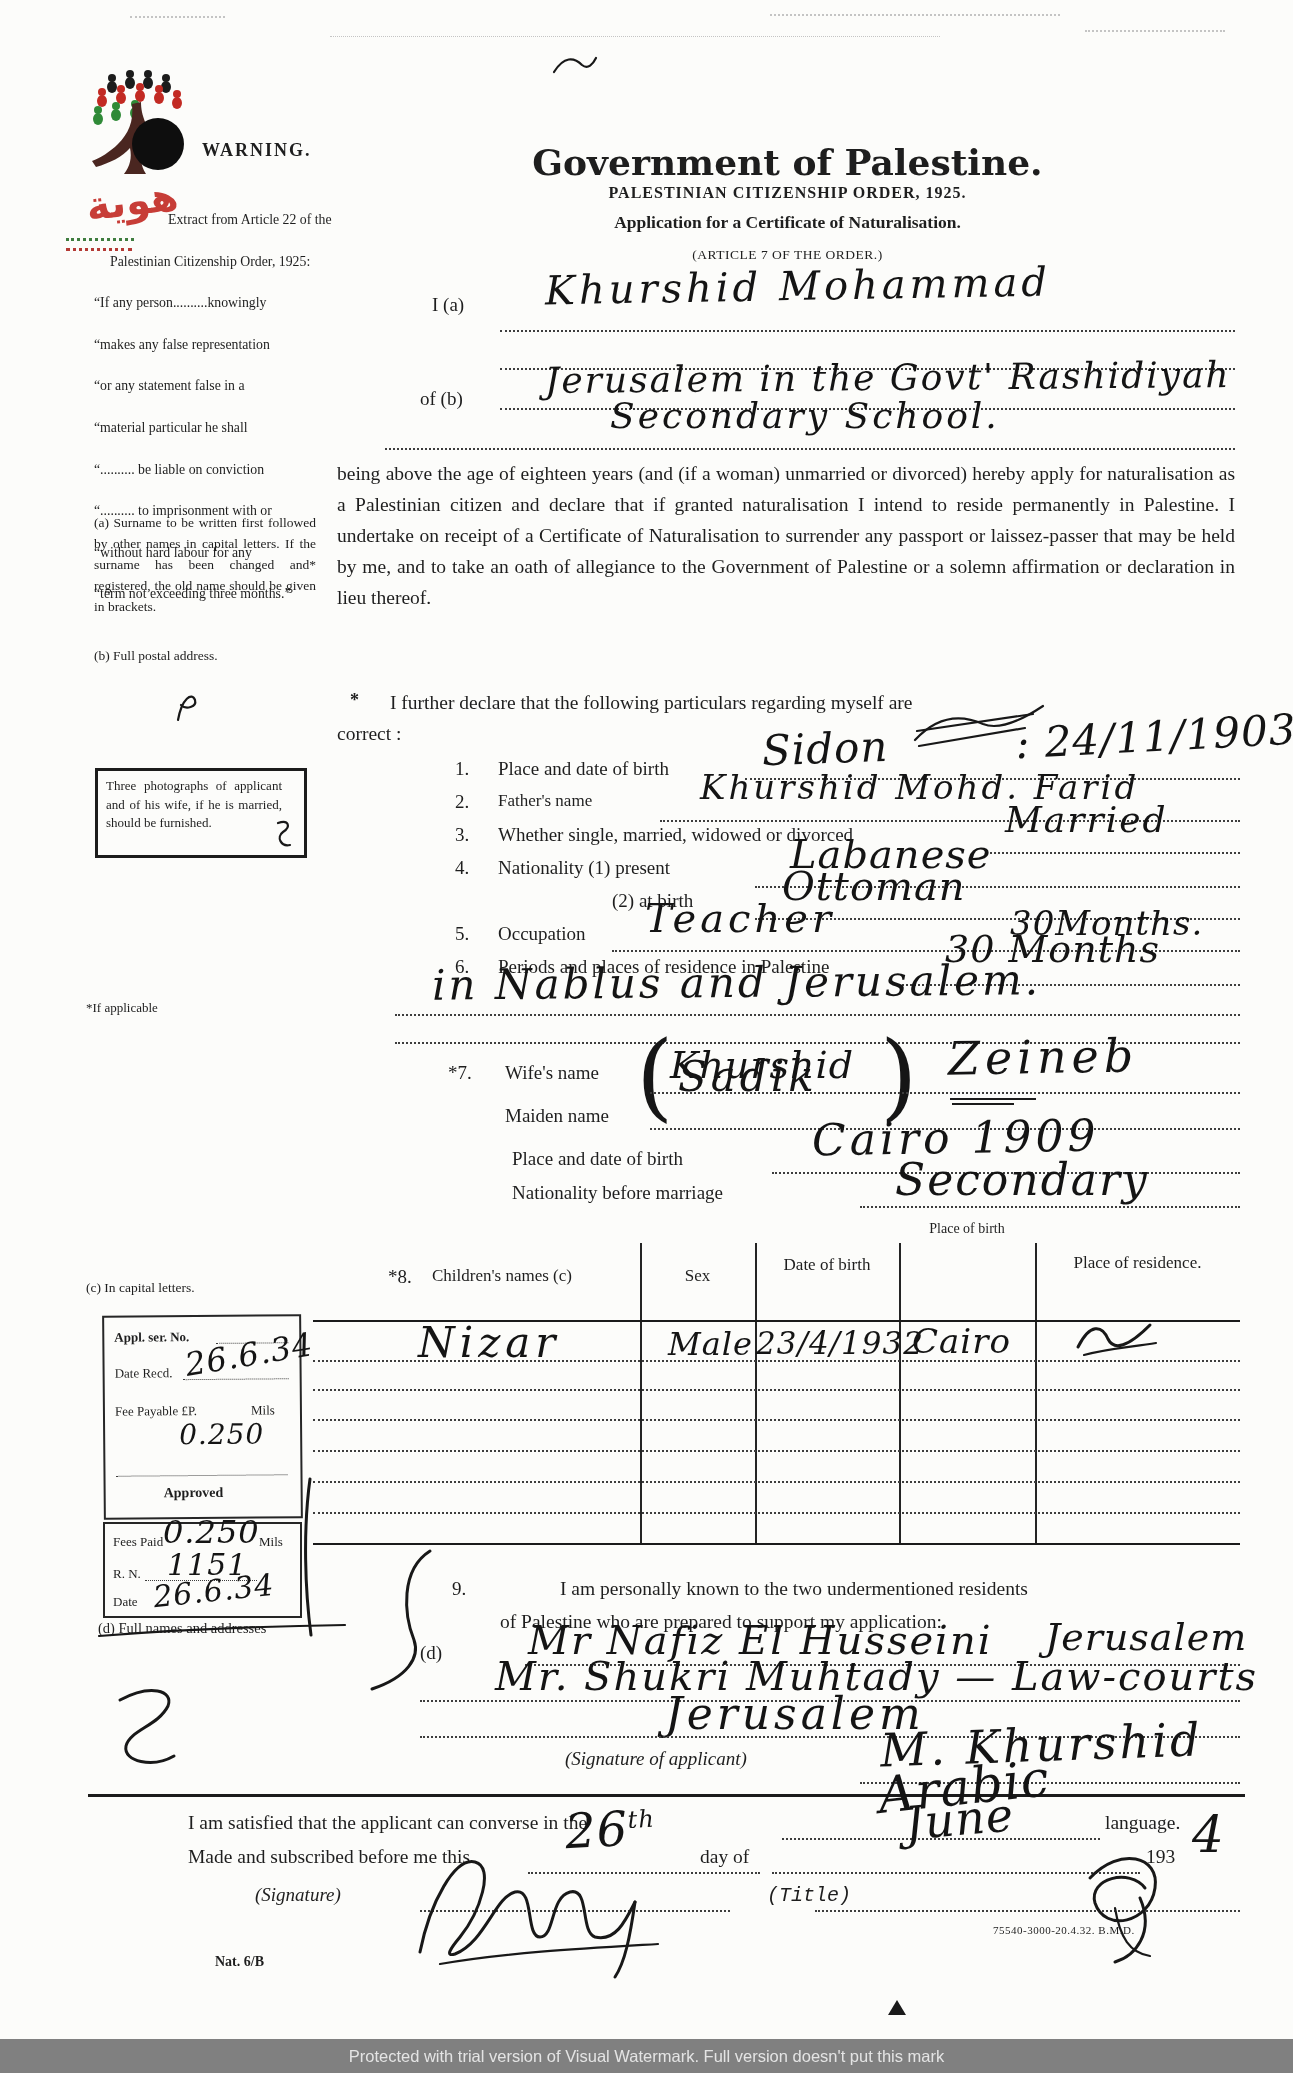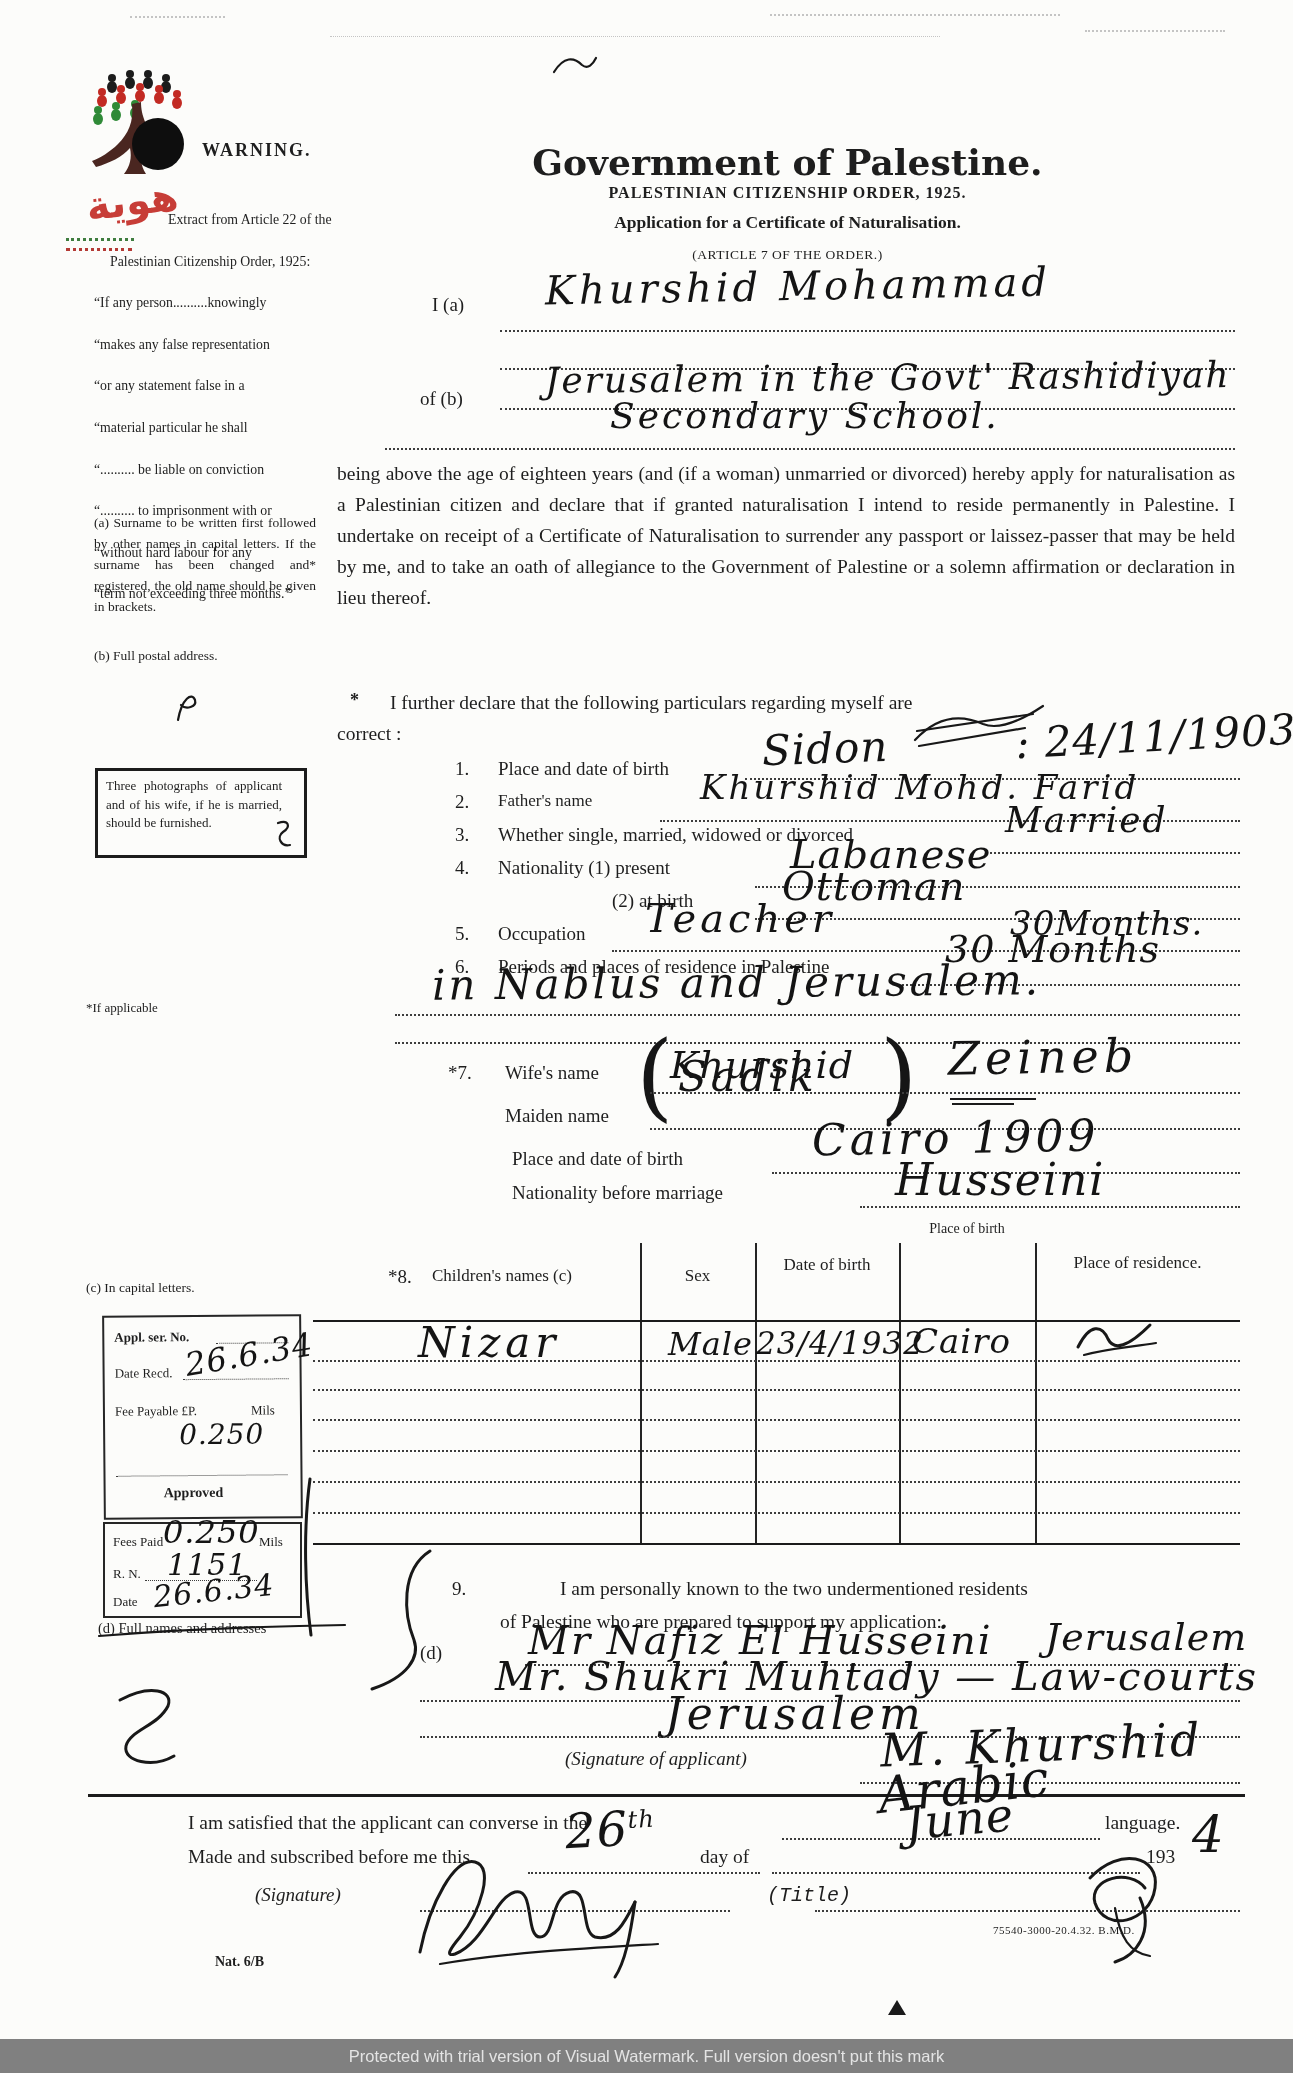--- a/index.html
+++ b/index.html
@@ -242,21 +242,21 @@
 
   <div class="p" style="left:505px;top:1105px;font-size:19px;">Maiden name</div>
   <div class="hw" style="left:678px;top:1056px;font-size:42px;letter-spacing:4px;">Sadik</div>
   <div class="dl" style="left:650px;top:1128px;width:590px;"></div>
 
   <div class="p" style="left:512px;top:1148px;font-size:19px;">Place and date of birth</div>
   <div class="hw" style="left:812px;top:1116px;font-size:44px;letter-spacing:4px;transform:rotate(-1deg);">Cairo 1909</div>
   <div class="dl" style="left:772px;top:1172px;width:468px;"></div>
 
   <div class="p" style="left:512px;top:1182px;font-size:19px;">Nationality before marriage</div>
-  <div class="hw" style="left:895px;top:1158px;font-size:44px;letter-spacing:2px;">Husseini</div>
+  <div class="hw" style="left:895px;top:1158px;font-size:44px;letter-spacing:2px;">Secondary</div>
   <div class="dl" style="left:860px;top:1206px;width:380px;"></div>
 
   <div class="vl" style="left:640px;top:1243px;height:300px;"></div>
   <div class="vl" style="left:755px;top:1243px;height:300px;"></div>
   <div class="vl" style="left:899px;top:1243px;height:300px;"></div>
   <div class="vl" style="left:1035px;top:1243px;height:300px;"></div>
 
   <div class="p" style="left:388px;top:1266px;font-size:19px;">*8.</div>
   <div class="p" style="left:432px;top:1266px;font-size:17px;">Children's names (c)</div>
   <div class="p c" style="left:640px;top:1266px;width:115px;font-size:17px;">Sex</div>

